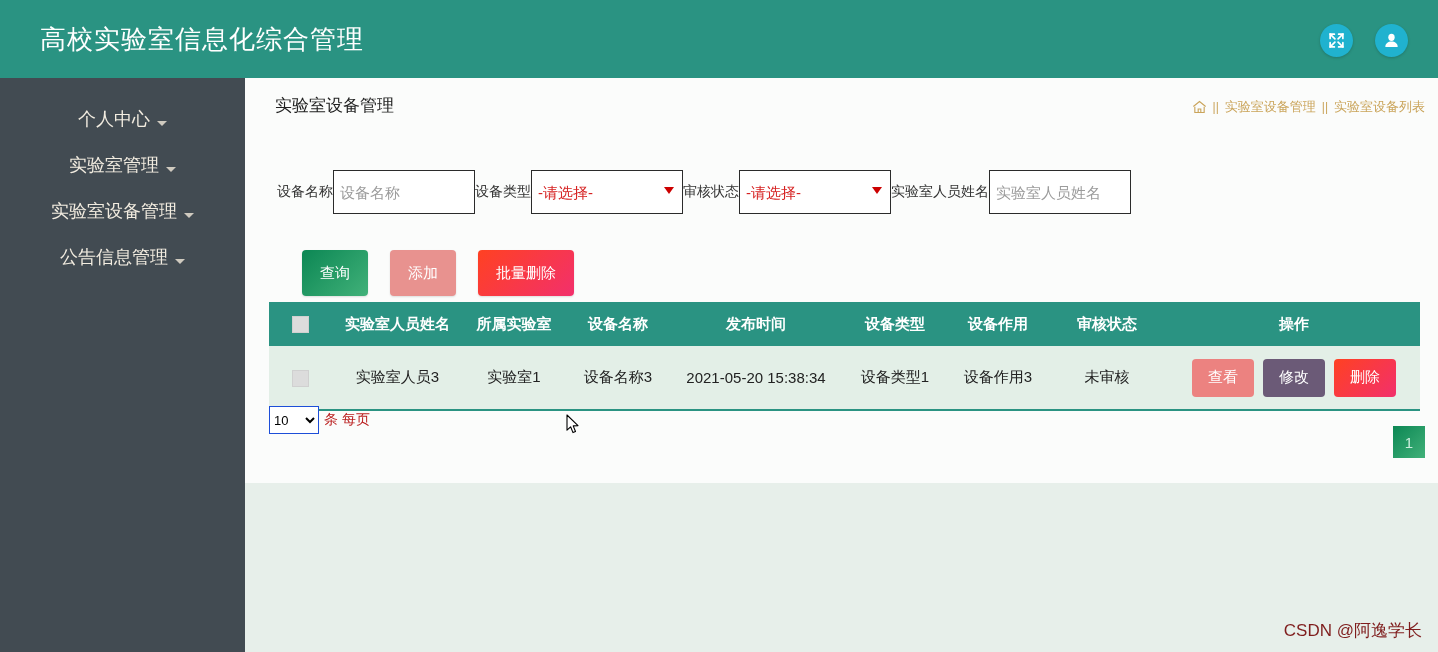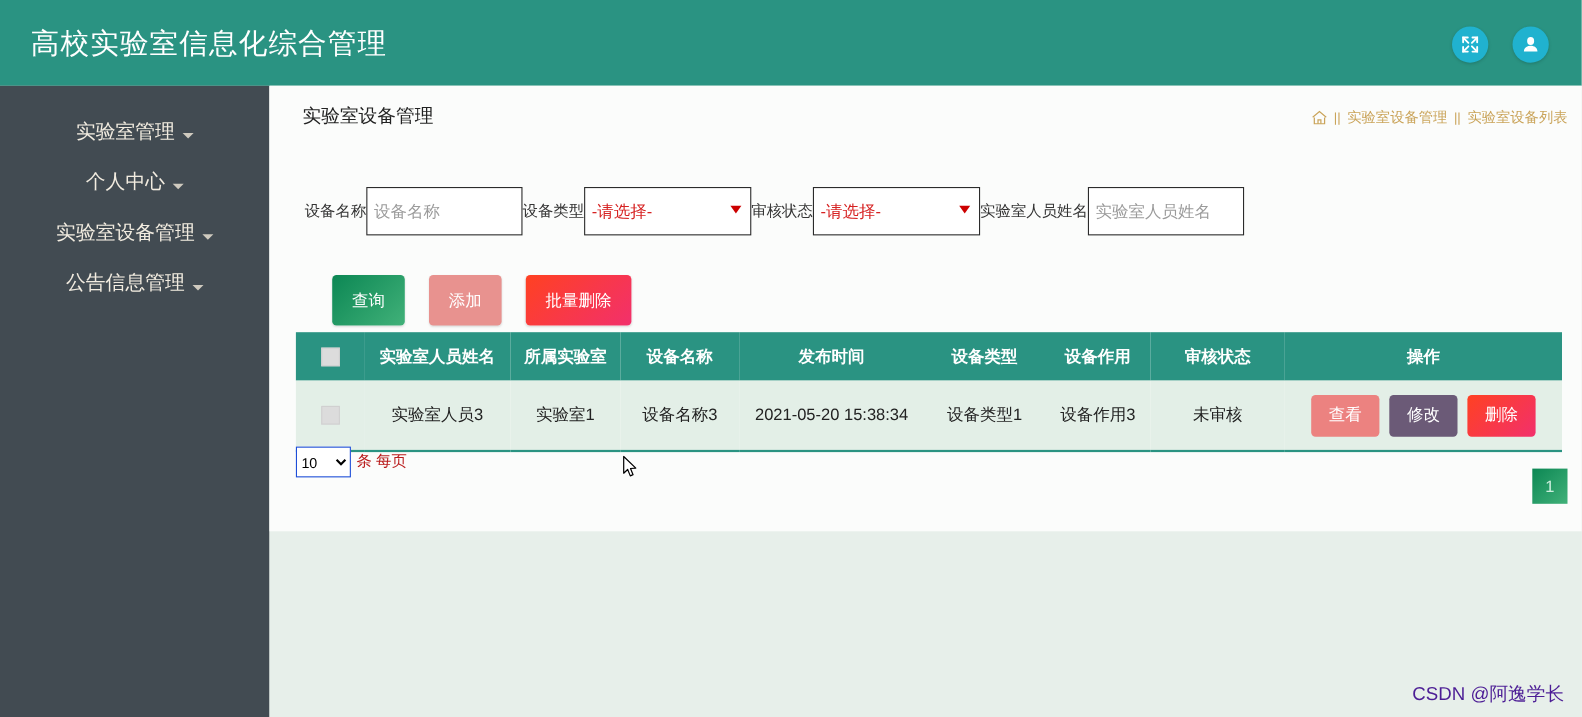--- a/index.html
+++ b/index.html
@@ -16,21 +16,21 @@
   
   .topbar {
     position: absolute; left: 0; top: 0;
     width: 1438px; height: 78px;
     background: #2a9382;
     display: flex; align-items: center;
   }
   .brand {
     color: #ffffff;
     font-size: 26px;
-    margin-left: 28px;
+    margin-left: 40px;
     letter-spacing: 1px;
     white-space: nowrap;
   }
   .topbar-actions {
     position: absolute; right: 30px; top: 24px;
     display: flex; gap: 22px;
   }
   .circle-btn {
     width: 33px; height: 33px; border-radius: 50%;
     background: #20b2cf;
@@ -213,21 +213,21 @@
     background: linear-gradient(135deg,#0c8754,#41b179);
     color: #cdeede;
     display: flex; align-items: center; justify-content: center;
     font-size: 15px;
     cursor: pointer;
   }
 
   
   .watermark {
     position: absolute; right: 16px; bottom: 10px;
-    color: #4c1d95;
+    color: #7f1d1d;
     font-size: 17px;
     user-select: none;
   }
 
   
   .cursor { position: absolute; left: 566px; top: 414px; pointer-events: none; }
 </style>
 </head>
 <body>
 
@@ -256,25 +256,25 @@
             <ellipse cx="8" cy="5" rx="3" ry="3.4"></ellipse>
             <path d="M2.2 14c0-3.2 2.6-5 5.8-5s5.8 1.8 5.8 5z"></path>
           </svg>
         </span>
       </div>
     </div>
   </div>
 
   <div class="sidebar">
     <div class="side-item">
+      <span>个人中心</span>
+      <i class="caret"></i>
+    </div>
+    <div class="side-item">
       <span>实验室管理</span>
-      <i class="caret"></i>
-    </div>
-    <div class="side-item">
-      <span>个人中心</span>
       <i class="caret"></i>
     </div>
     <div class="side-item">
       <span>实验室设备管理</span>
       <i class="caret"></i>
     </div>
     <div class="side-item">
       <span>公告信息管理</span>
       <i class="caret"></i>
     </div>

